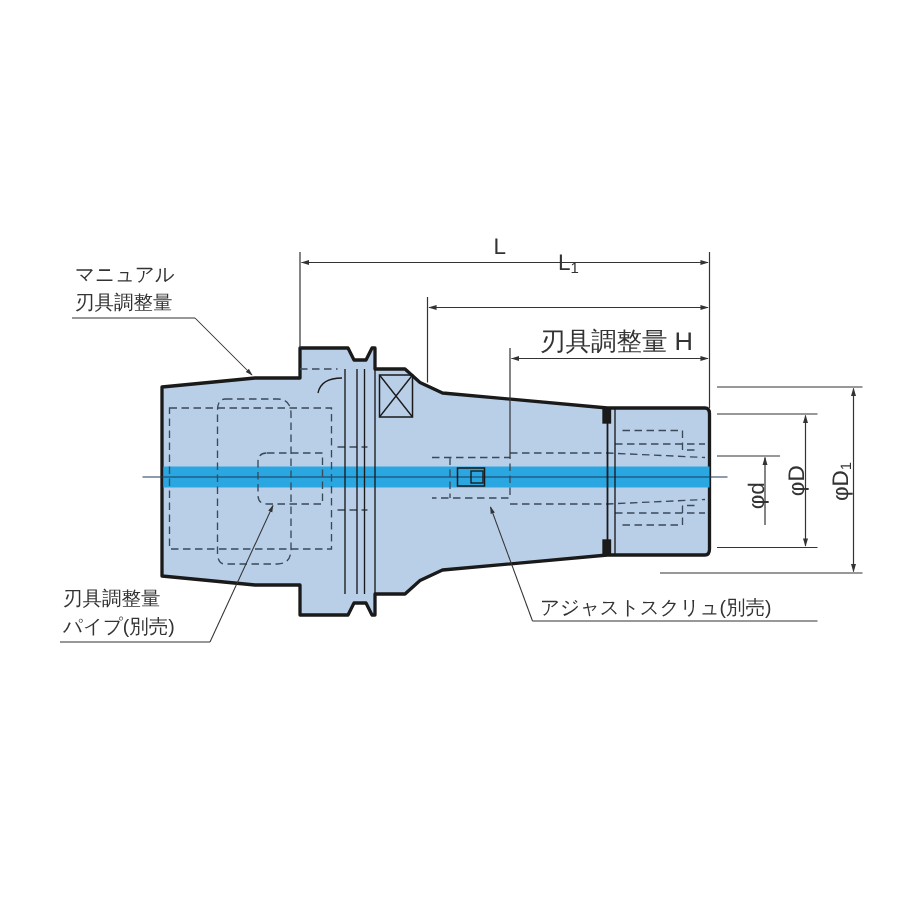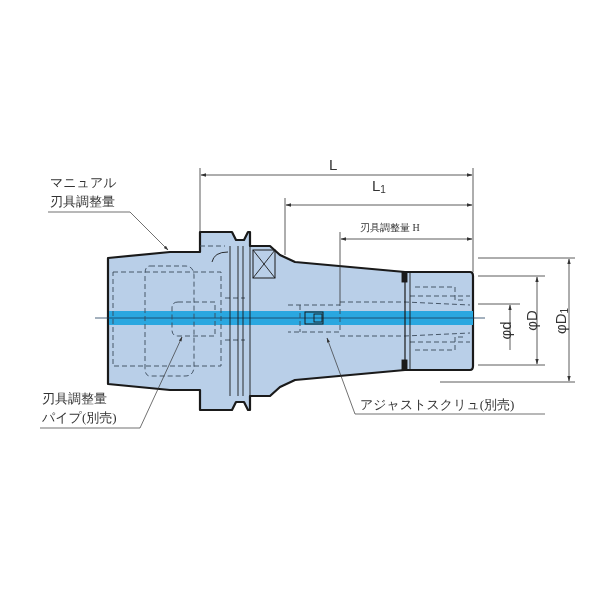--- a/index.html
+++ b/index.html
@@ -1,18 +1,18 @@
 <!DOCTYPE html>
 <html><head>
   <meta charset="utf-8">
   <style>
     html, body { margin: 0; padding: 0; background: #ffffff; }
     body { width: 600px; height: 600px; position: relative; overflow: hidden; font-family: "DejaVu Sans", sans-serif; }
     #drawing { position: absolute; left: 0; top: 0; width: 600px; height: 600px; }
-    .lbl { position: absolute; color: #333333; font-size: 13px; line-height: 16px; white-space: nowrap; font-family: Liberation Serif, serif; }
+    .lbl { position: absolute; color: #333333; font-size: 13px; line-height: 16px; white-space: nowrap; font-family: Liberation Sans, sans-serif; }
     .dim { position: absolute; color: #333333; font-size: 15px; font-family: "Liberation Sans", sans-serif; white-space: nowrap; }
     .dim sub { font-size: 10px; vertical-align: -2px; }
     .vert { transform: rotate(-90deg); transform-origin: center center; }
   </style>
 </head>
 <body>
 
 <svg id="drawing" viewBox="0 0 600 600" xmlns="http://www.w3.org/2000/svg">
   <defs>
     <marker id="arr" viewBox="0 0 10 10" refX="9" refY="5" markerWidth="7" markerHeight="7" orient="auto-start-reverse">
@@ -103,17 +103,17 @@
   </g>
 </svg>
 
 <div class="lbl" style="left:50px; top:175px;">マニュアル</div>
 <div class="lbl" style="left:50px; top:194px;">刃具調整量</div>
 <div class="lbl" style="left:42px; top:391px;">刃具調整量</div>
 <div class="lbl" style="left:42px; top:410px;">パイプ(別売)</div>
 <div class="lbl" style="left:360px; top:397px;text-align:center;">アジャストスクリュ(別売)</div>
 
 <div class="dim" style="left:329px; top:156px;">L</div>
-<div class="dim" style="left:372px; top:177px;"><span>L</span><sub>1</sub></div>
-<div class="lbl" style="left:360px; top:220px; font-size:10px;text-align:center;">刃具調整量 H</div>
+<div class="dim" style="left:372px; top:167px;"><span>L</span><sub>1</sub></div>
+<div class="lbl" style="left:360px; top:220px; font-size:17px;text-align:center;">刃具調整量 H</div>
 <div class="dim vert" style="left:496px; top:322px;">φd</div>
 <div class="dim vert" style="left:521px; top:312px;">φD</div>
 <div class="dim vert" style="left:548px; top:312px;"><span>φD</span><sub>1</sub></div>
 
 </body></html>

